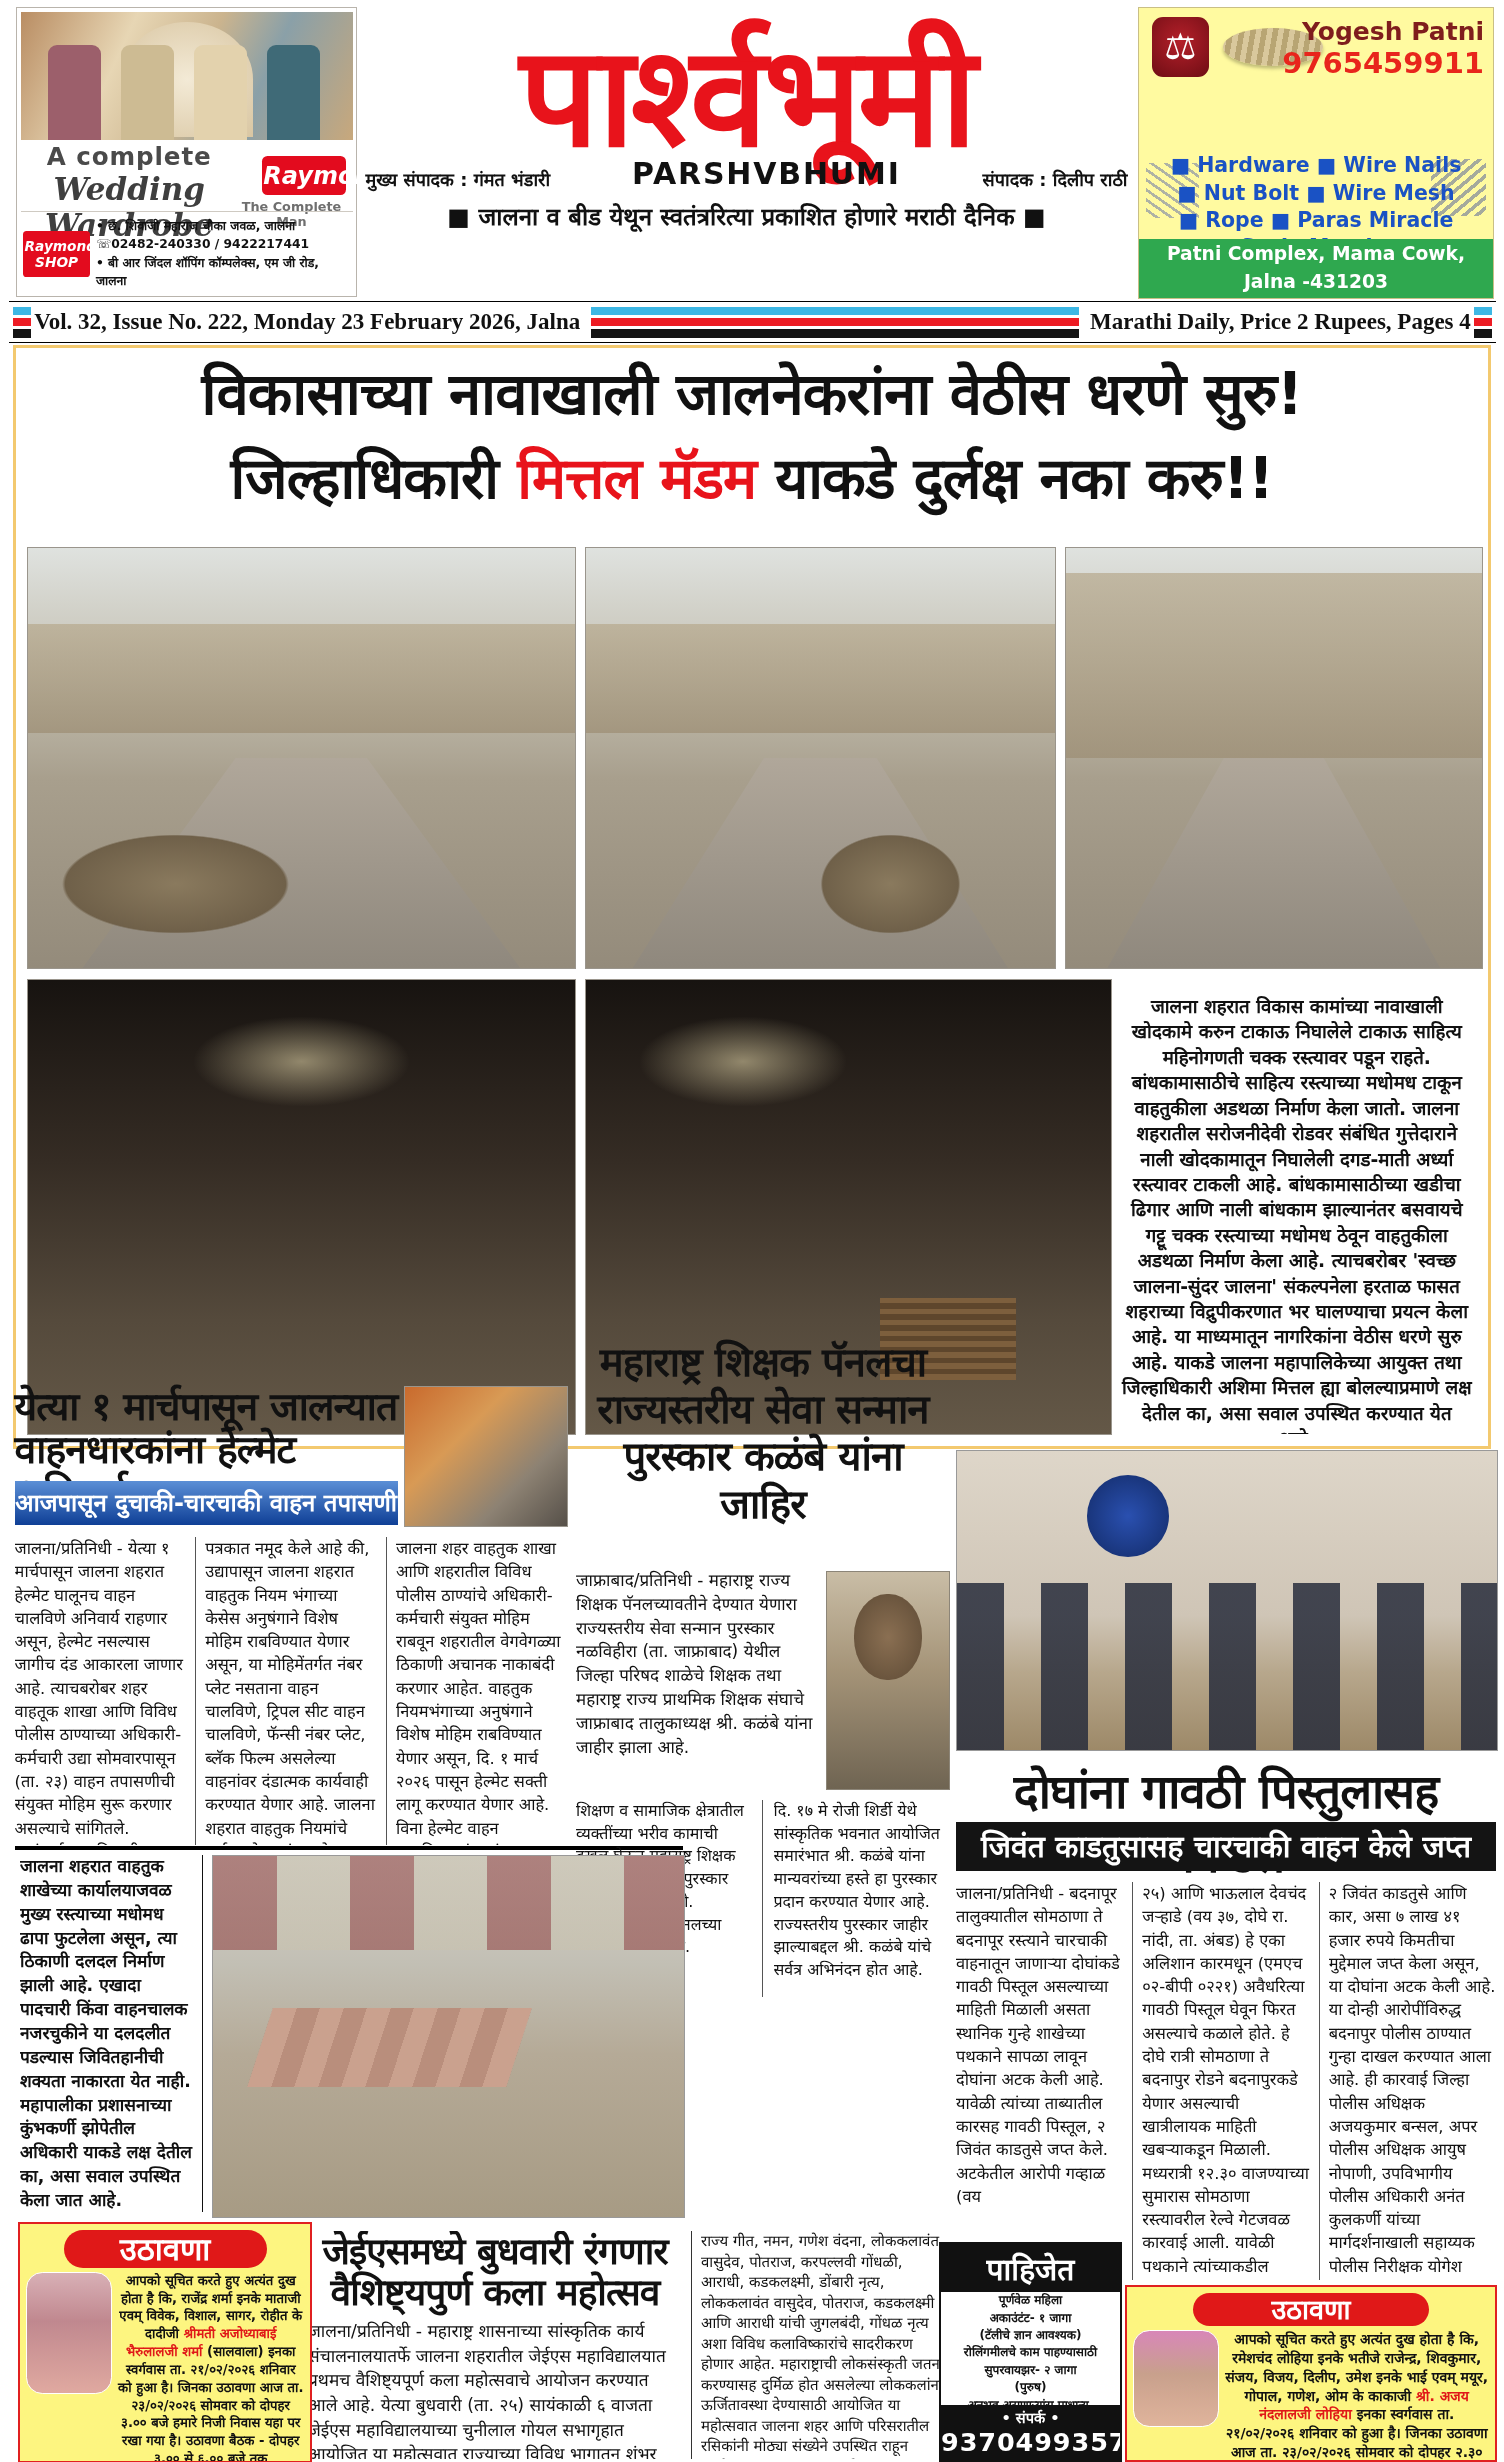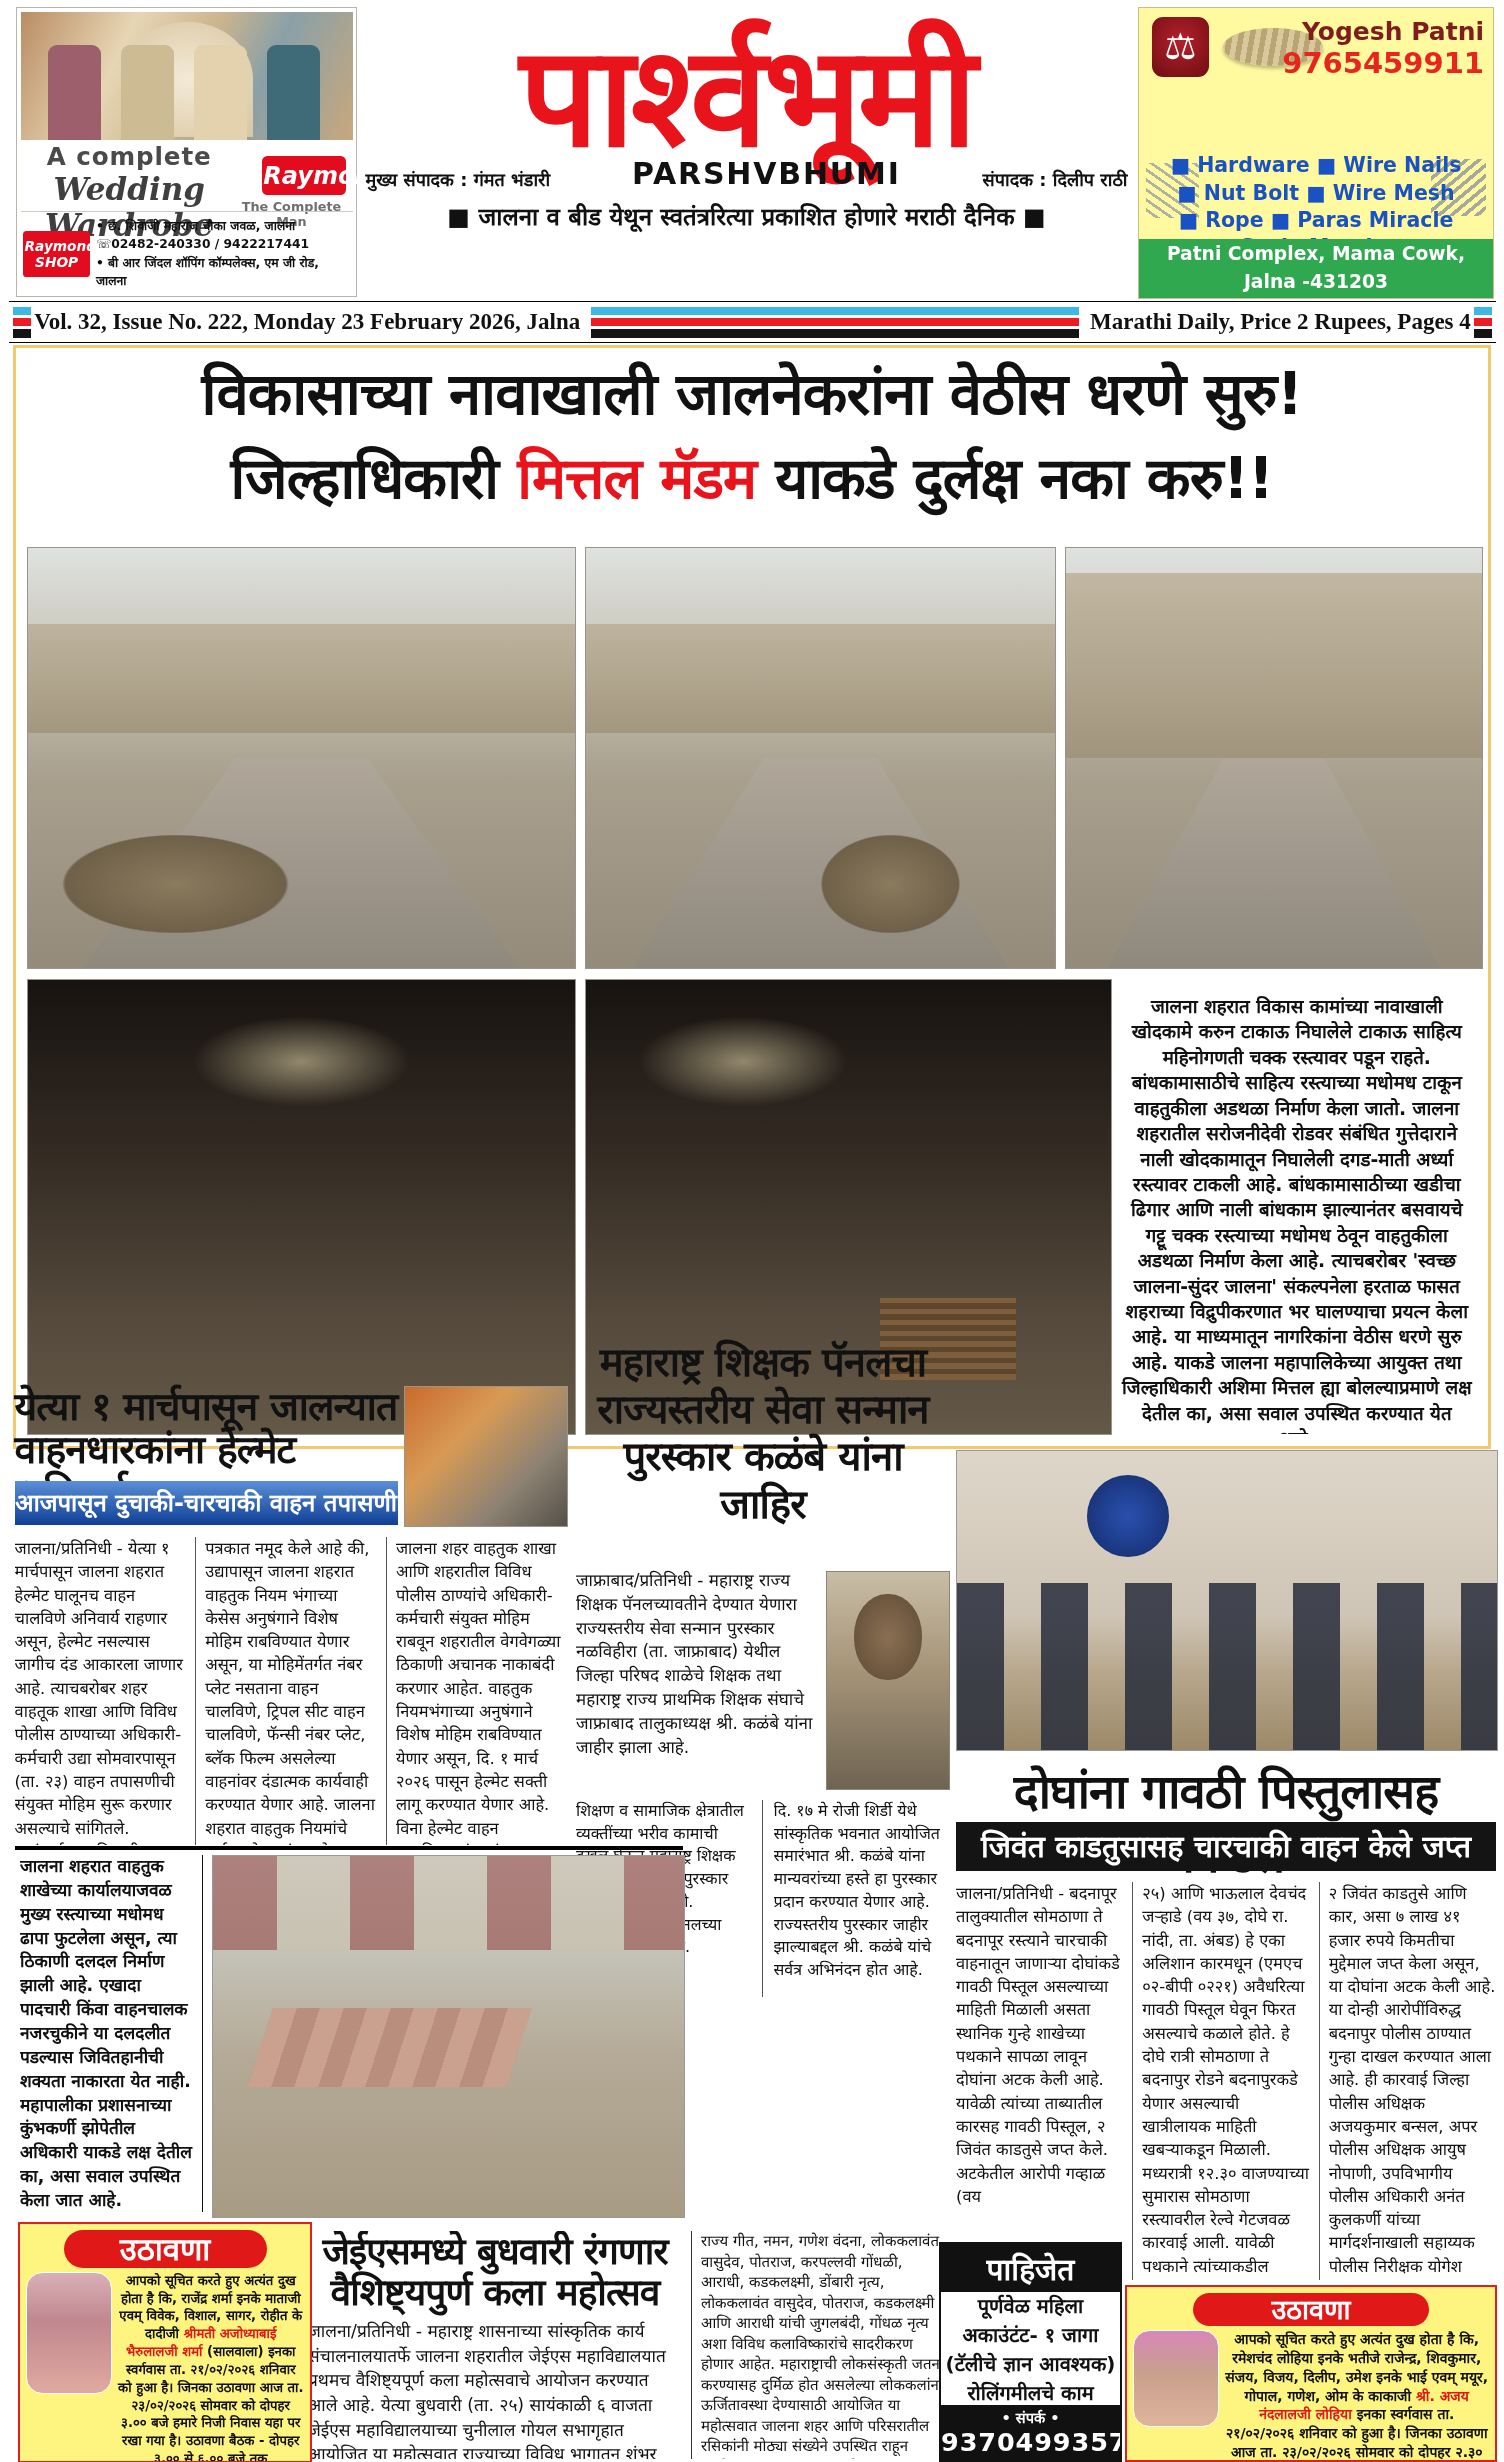--- a/index.html
+++ b/index.html
@@ -111,21 +111,21 @@
   .pothole-photo .pav{position:absolute;left:10%;top:42%;width:55%;height:22%;background:repeating-linear-gradient(90deg,#caa18e 0 24px,#b98e7c 24px 47px);transform:skewX(-18deg);}
   .pothole-photo .shops{position:absolute;top:0;left:0;width:100%;height:26%;background:repeating-linear-gradient(90deg,#8e3f3f 0 64px,#c9c2ae 64px 137px);opacity:.55;}
   
   .jes{left:308px;top:2231px;width:374px;height:228px;overflow:hidden;}
   .jes-h{font-size:37px;line-height:1.12;text-align:center;}
   .jes .col{font-size:17.3px;margin-top:5.5px;}
   .jes2{left:691px;top:2231px;width:243px;height:228px;border-left:1.4px solid #333;padding-left:9px;overflow:hidden;font-size:15px;line-height:1.37;font-weight:500;}
   
   .want{left:939px;top:2242px;width:179px;height:217px;background:#fff;border:2.7px solid #111;text-align:center;overflow:hidden;}
   .want-h{background:#111;color:#fff;font-size:30px;font-weight:900;padding:3.6px 0;}
-  .want-l{font-size:20px;font-weight:800;line-height:1.45;padding:0 3.6px;}
+  .want-l{font-size:12px;font-weight:800;line-height:1.45;padding:0 3.6px;}
   .want-foot{position:absolute;left:0;bottom:0;width:100%;background:#111;color:#fff;font-weight:900;}
   .want-foot .cl{font-size:14.6px;padding-top:2.7px;}
   .want-foot .phn{font-size:25.5px;letter-spacing:0.9px;padding-bottom:3.6px;}
   
   .uth{background:#fdf580;border:2.7px solid #e02020;overflow:hidden;}
   .uth-left{left:18px;top:2222px;width:290px;height:237px;}
   .uth-right{left:1125px;top:2285px;width:368px;height:173px;}
   .uth-h{margin:5.5px auto 1.8px;width:70%;background:#e01818;color:#fff;border-radius:22px;
      font-size:31px;font-weight:900;text-align:center;line-height:1.25;}
   .uth-right .uth-h{font-size:27px;width:64%;}

